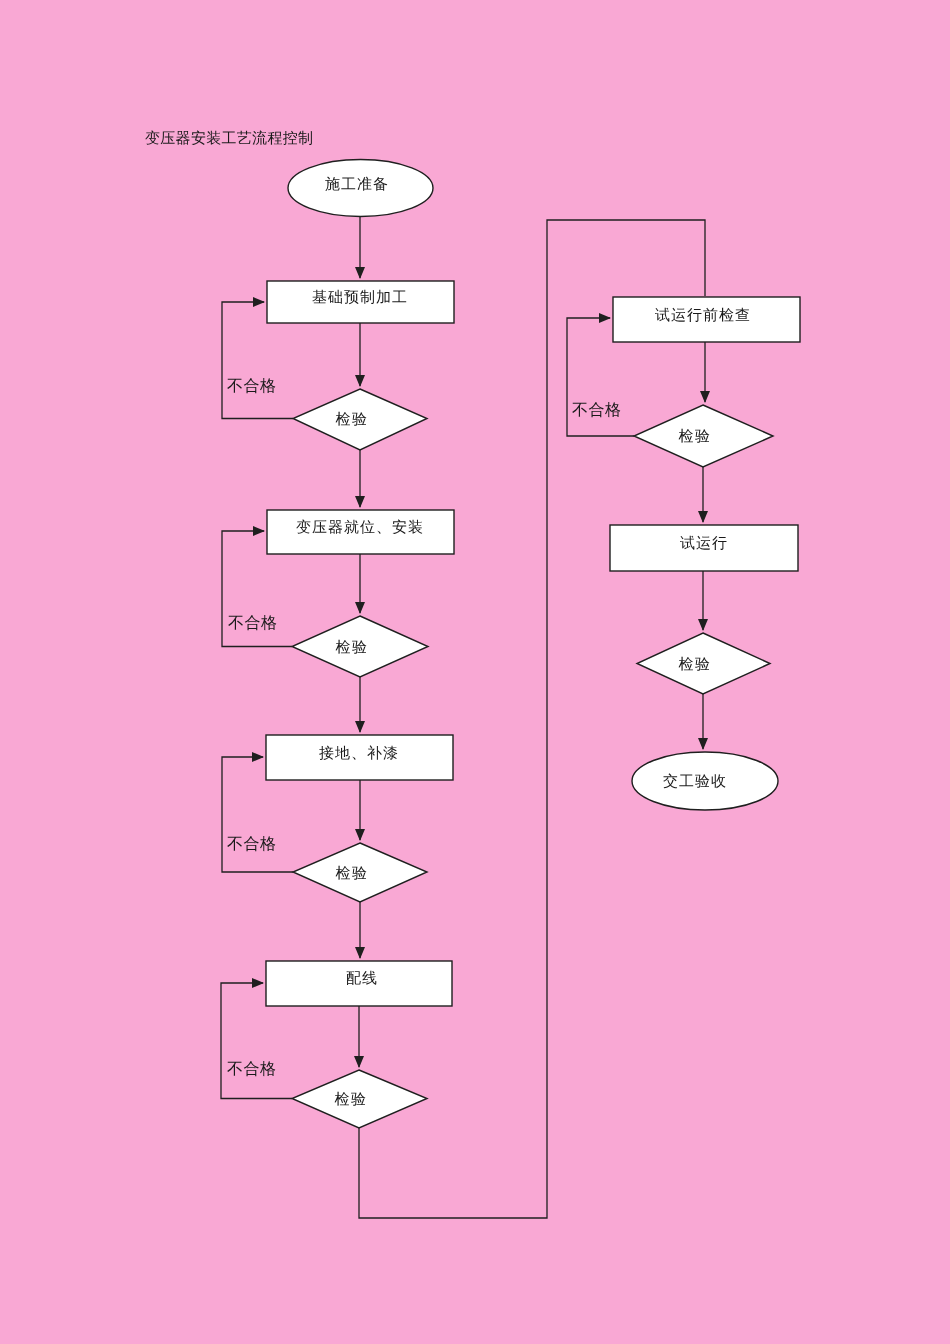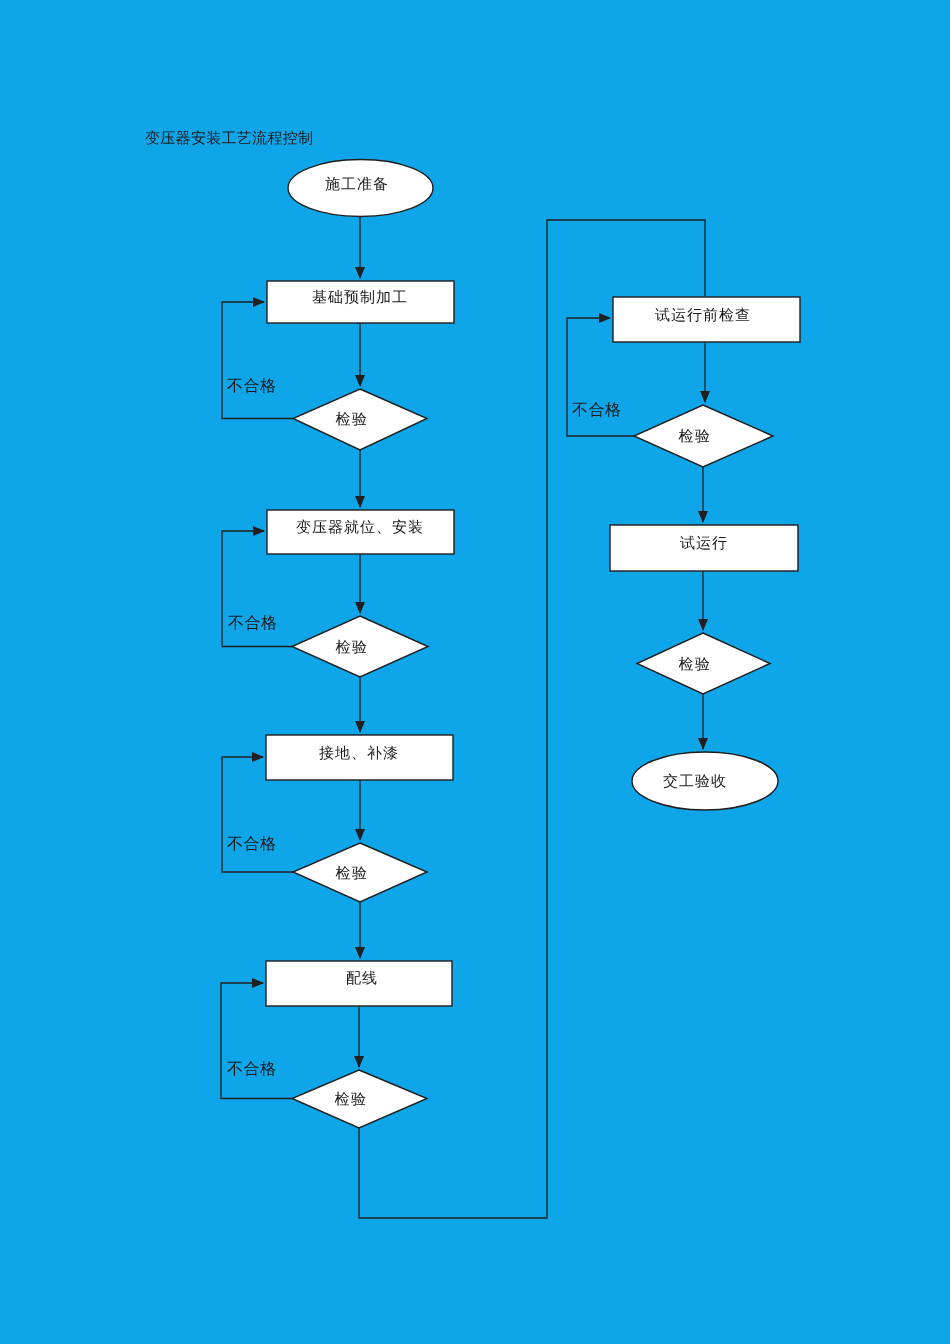--- a/index.html
+++ b/index.html
@@ -4,21 +4,21 @@
 <style>
   html, body {
     margin: 0;
     padding: 0;
     background: #ffffff;
   }
   .page {
     position: relative;
     width: 950px;
     height: 1344px;
-    background: #0ea5e9;
+    background: #f9a8d4;
     overflow: hidden;
   }
   svg {
     position: absolute;
     left: 0;
     top: 0;
   }
   svg text {
     font-family: "Liberation Serif", "DejaVu Serif", serif;
     fill: #1a1a1a;

